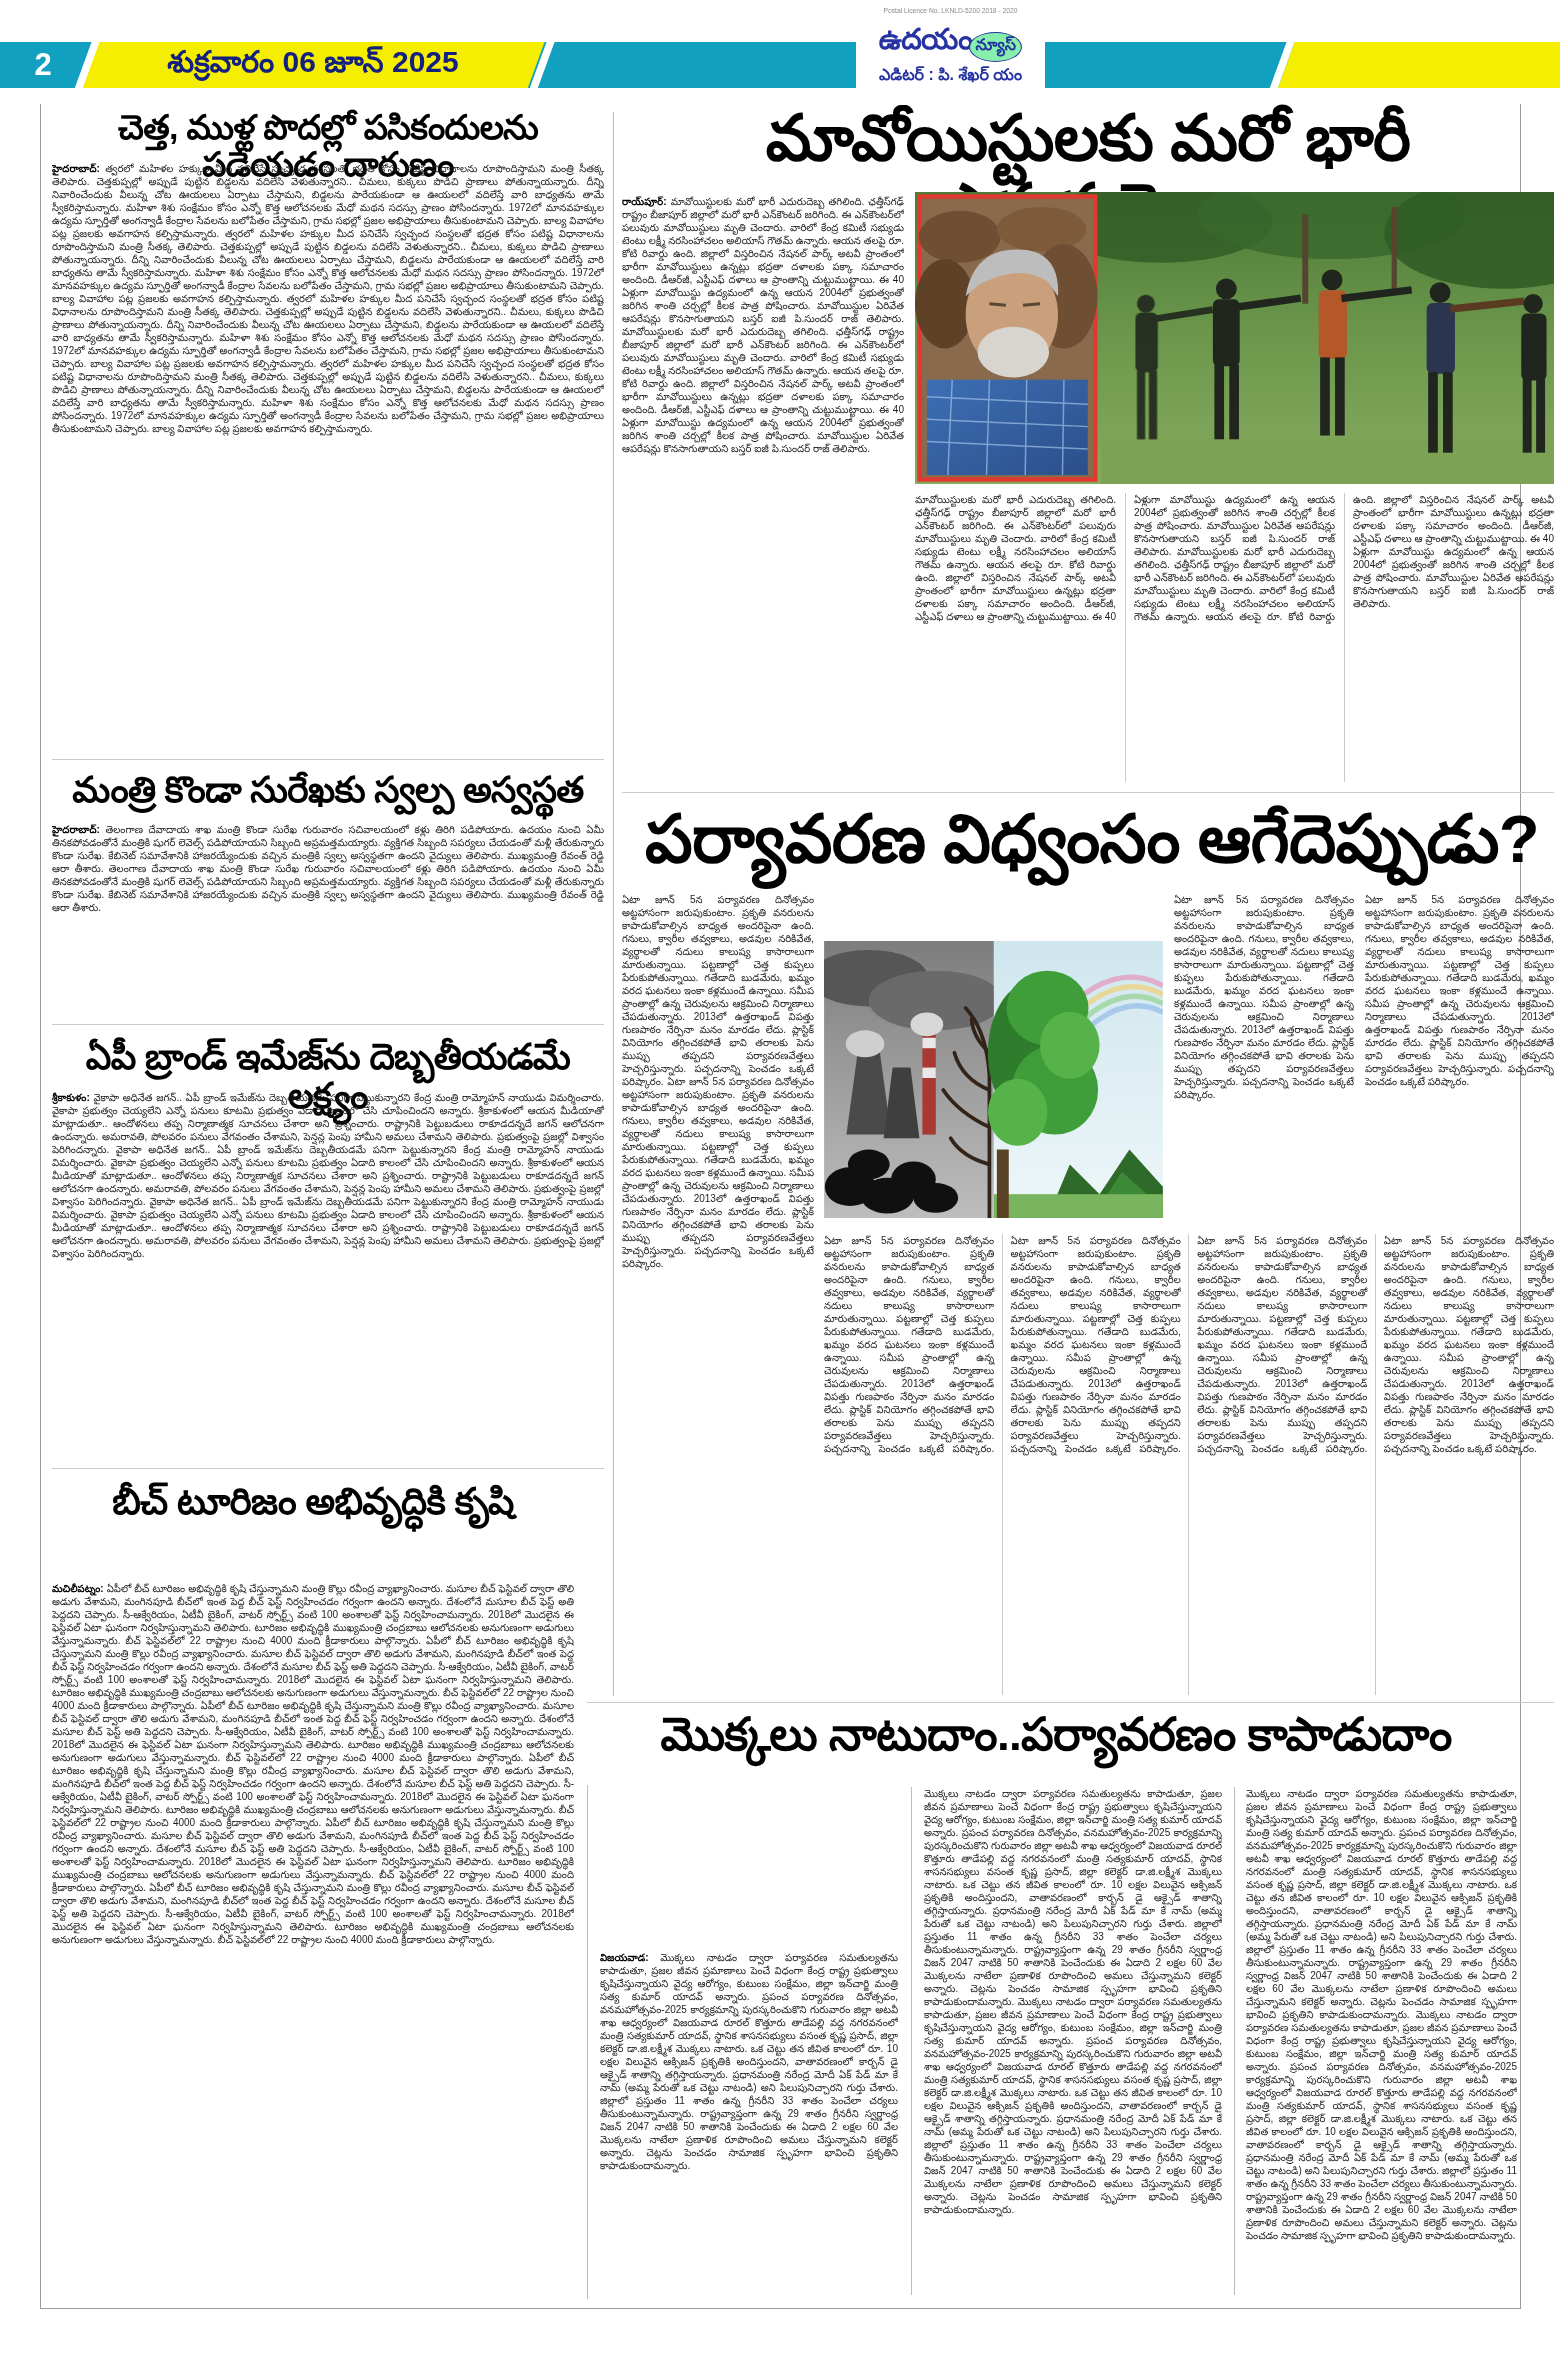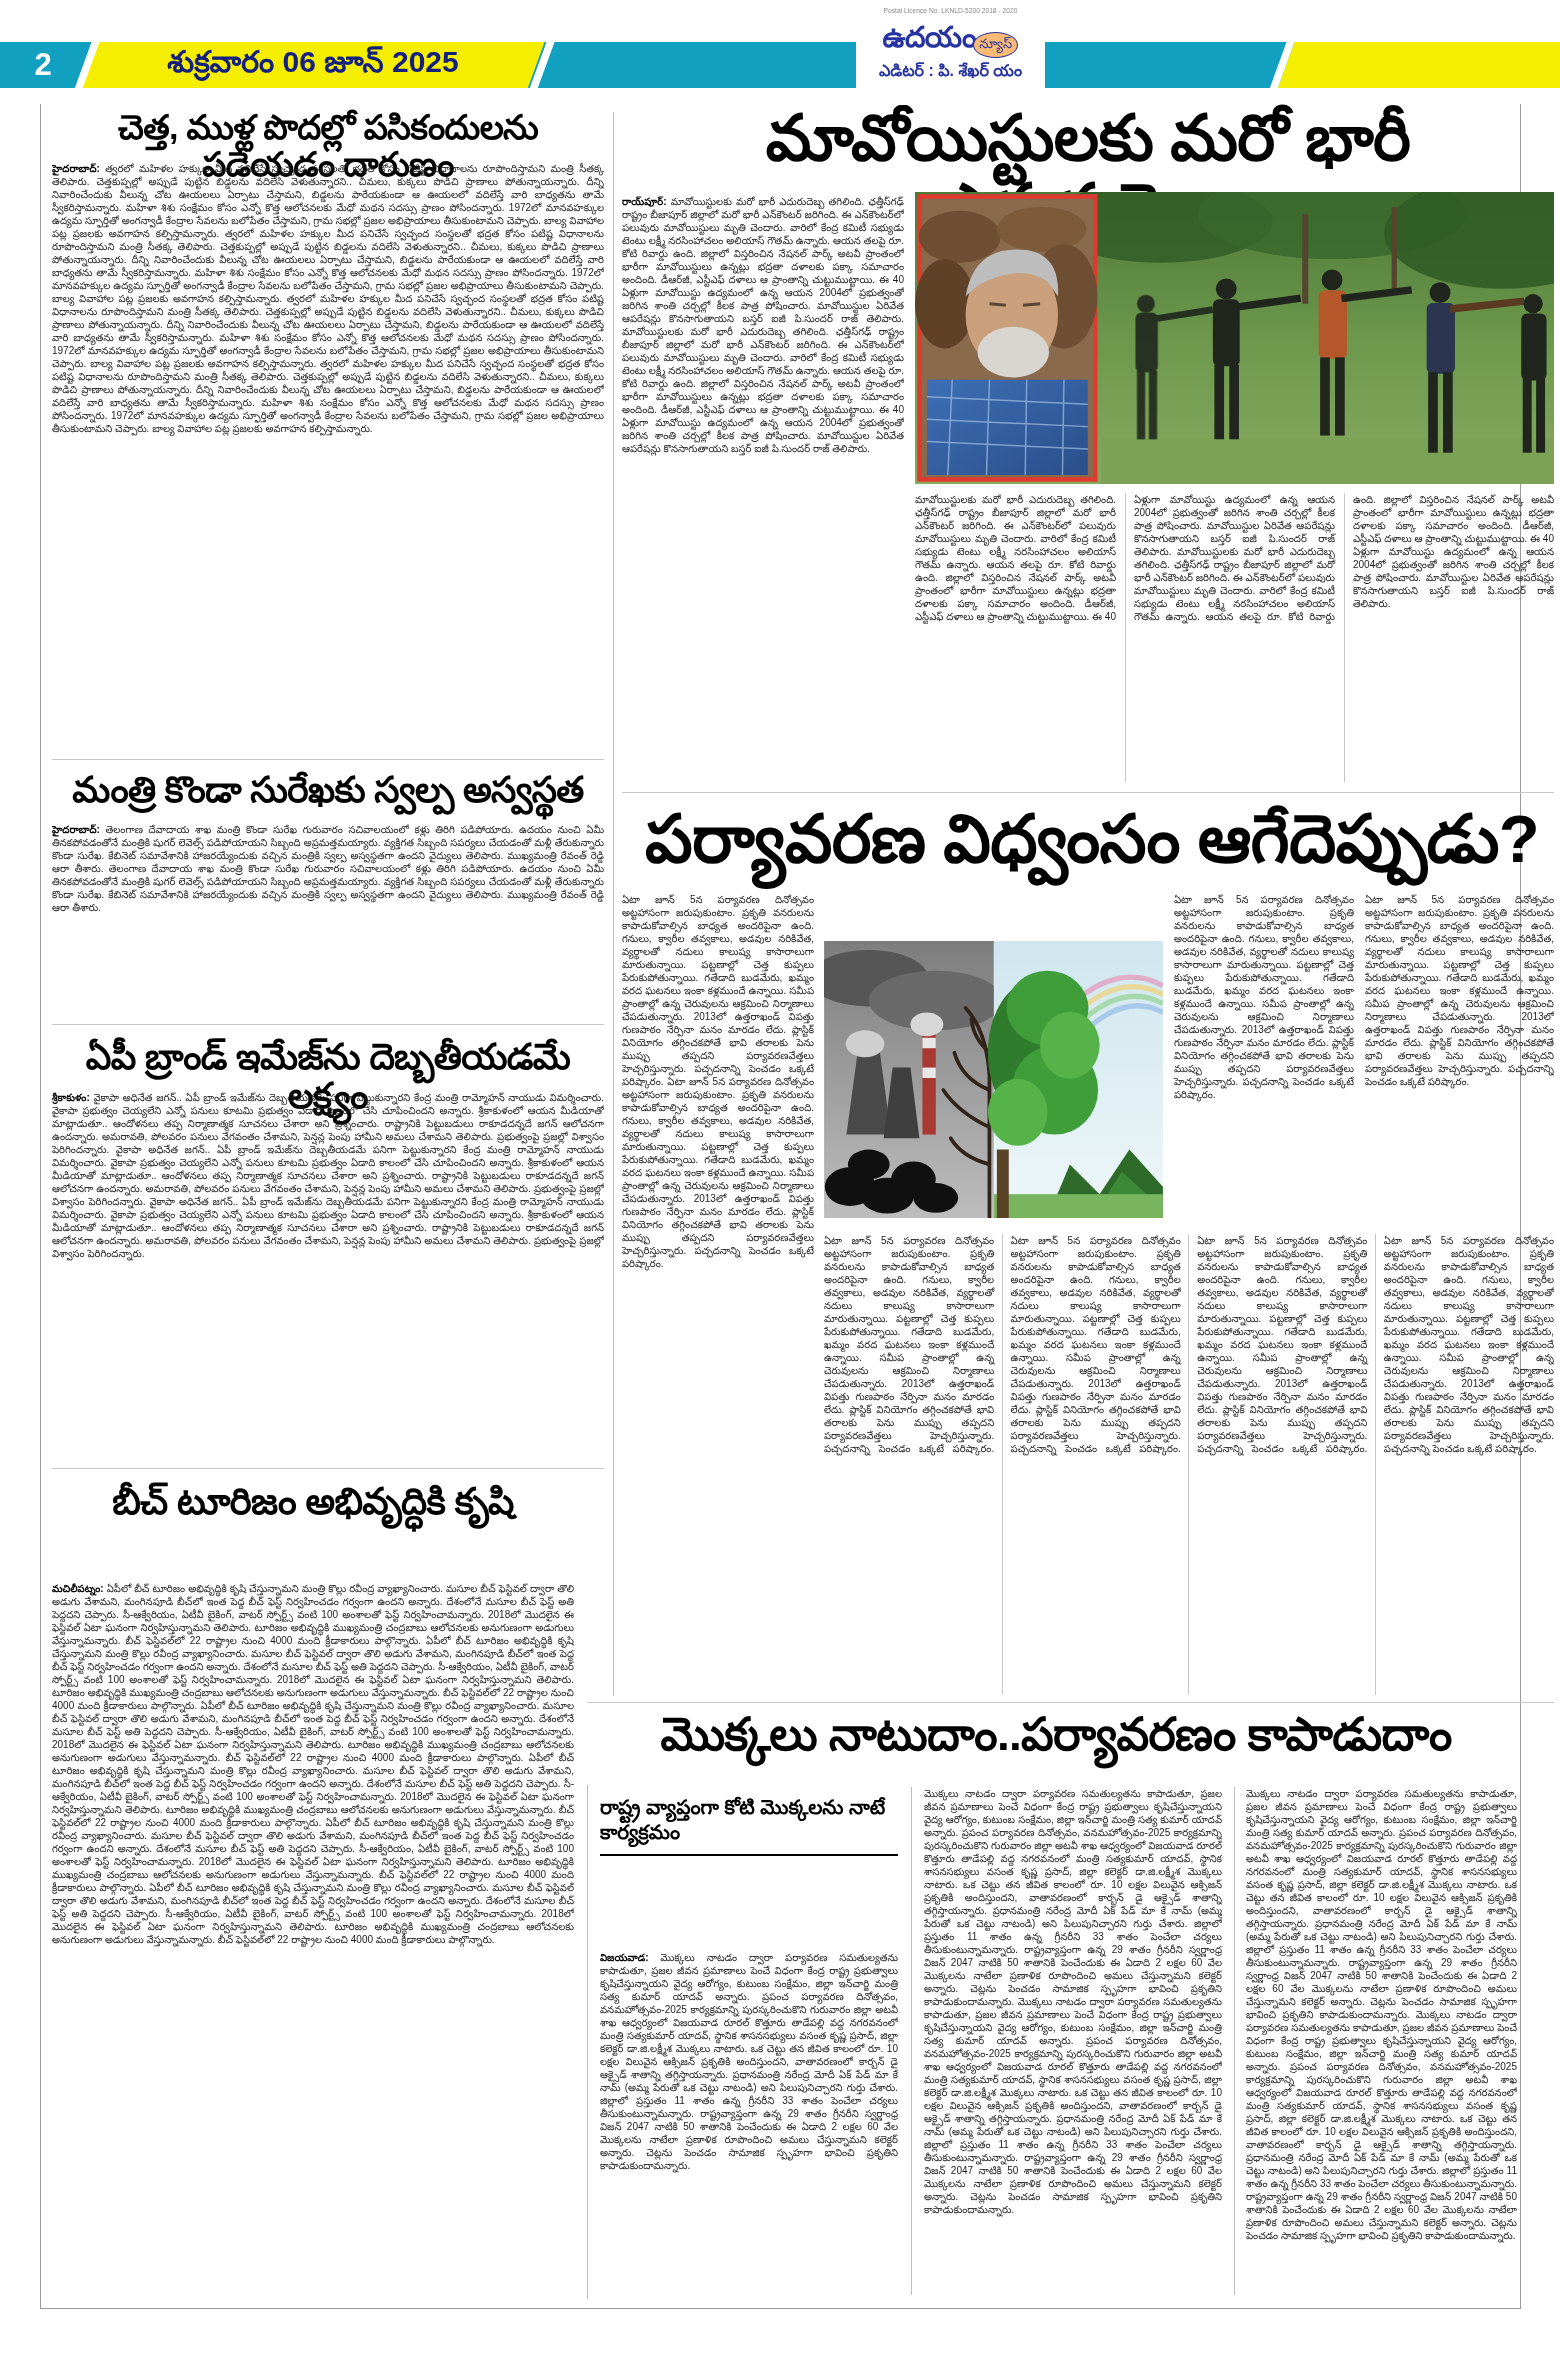--- a/index.html
+++ b/index.html
@@ -11,22 +11,22 @@
   .band .skew{position:absolute;top:-7.5px;height:61px;transform:skewX(-20deg);}
   .pageno{position:absolute;left:0;top:42px;width:86px;height:46px;display:flex;align-items:center;justify-content:center;
           color:#fff;font-size:31px;font-weight:700;z-index:3;}
   .dateband{position:absolute;left:95px;top:42px;width:436px;height:46px;display:flex;align-items:center;justify-content:center;
             color:#14207f;font-size:30px;font-weight:700;z-index:3;}
   .logobox{position:absolute;left:856px;top:4.5px;width:189px;height:100px;background:#fff;z-index:4;
            display:flex;flex-direction:column;align-items:center;justify-content:flex-start;}
   .postal{font-size:6.7px;color:#8a8a8a;margin-top:2.2px;white-space:nowrap;}
   .logomain{display:flex;align-items:center;margin-top:4.5px;}
   .logotext{font-size:29px;font-weight:800;color:#2633a0;line-height:1;letter-spacing:-0.7px;}
-  .logobadge{font-size:13px;font-weight:400;color:#2633a0;border:1.5px solid #2633a0;border-radius:50%;
-             padding:3px 5.2px;margin-left:-3px;margin-top:13.4px;background:#fdba74;}
+  .logobadge{font-size:16px;font-weight:700;color:#2633a0;border:1.5px solid #2633a0;border-radius:50%;
+             padding:3px 5.2px;margin-left:-3px;margin-top:13.4px;background:#86efac;}
   .editor{font-size:16px;color:#2633a0;font-weight:700;margin-top:4.5px;}
   
   .headline{font-weight:800;text-align:center;color:#000;line-height:1.08;letter-spacing:-0.7px;}
   .body{ text-align:justify;font-size:10px;line-height:1.3;color:#1c1c1c;overflow:hidden;}
   .body b{color:#000;}
   .cols3{column-count:3;column-gap:18px;column-rule:0.7px solid #c9c9c9;}
   .cols4{column-count:4;column-gap:16.4px;column-rule:0.7px solid #c9c9c9;}
   .rule-h{background:#c9c9c9;height:0.7px;}
   .rule-v{background:#bdbdbd;width:0.7px;}
   .subhead{font-size:20px;font-weight:700;color:#000;line-height:1.25;padding:7.5px 0 9px 0;
@@ -261,21 +261,20 @@
   </div>
   <div class="abs body cols4" style="left:824px;top:1234px;width:730px;height:461px;">
     <span>ఏటా జూన్ 5న పర్యావరణ దినోత్సవం అట్టహాసంగా జరుపుకుంటాం. ప్రకృతి వనరులను కాపాడుకోవాల్సిన బాధ్యత అందరిపైనా ఉంది. గనులు, క్వారీల తవ్వకాలు, అడవుల నరికివేత, వ్యర్థాలతో నదులు కాలుష్య కాసారాలుగా మారుతున్నాయి. పట్టణాల్లో చెత్త కుప్పలు పేరుకుపోతున్నాయి. గతేడాది బుడమేరు, ఖమ్మం వరద ఘటనలు ఇంకా కళ్లముందే ఉన్నాయి. సమీప ప్రాంతాల్లో ఉన్న చెరువులను ఆక్రమించి నిర్మాణాలు చేపడుతున్నారు. 2013లో ఉత్తరాఖండ్ విపత్తు గుణపాఠం నేర్పినా మనం మారడం లేదు. ప్లాస్టిక్ వినియోగం తగ్గించకపోతే భావి తరాలకు పెను ముప్పు తప్పదని పర్యావరణవేత్తలు హెచ్చరిస్తున్నారు. పచ్చదనాన్ని పెంచడం ఒక్కటే పరిష్కారం. ఏటా జూన్ 5న పర్యావరణ దినోత్సవం అట్టహాసంగా జరుపుకుంటాం. ప్రకృతి వనరులను కాపాడుకోవాల్సిన బాధ్యత అందరిపైనా ఉంది. గనులు, క్వారీల తవ్వకాలు, అడవుల నరికివేత, వ్యర్థాలతో నదులు కాలుష్య కాసారాలుగా మారుతున్నాయి. పట్టణాల్లో చెత్త కుప్పలు పేరుకుపోతున్నాయి. గతేడాది బుడమేరు, ఖమ్మం వరద ఘటనలు ఇంకా కళ్లముందే ఉన్నాయి. సమీప ప్రాంతాల్లో ఉన్న చెరువులను ఆక్రమించి నిర్మాణాలు చేపడుతున్నారు. 2013లో ఉత్తరాఖండ్ విపత్తు గుణపాఠం నేర్పినా మనం మారడం లేదు. ప్లాస్టిక్ వినియోగం తగ్గించకపోతే భావి తరాలకు పెను ముప్పు తప్పదని పర్యావరణవేత్తలు హెచ్చరిస్తున్నారు. పచ్చదనాన్ని పెంచడం ఒక్కటే పరిష్కారం. ఏటా జూన్ 5న పర్యావరణ దినోత్సవం అట్టహాసంగా జరుపుకుంటాం. ప్రకృతి వనరులను కాపాడుకోవాల్సిన బాధ్యత అందరిపైనా ఉంది. గనులు, క్వారీల తవ్వకాలు, అడవుల నరికివేత, వ్యర్థాలతో నదులు కాలుష్య కాసారాలుగా మారుతున్నాయి. పట్టణాల్లో చెత్త కుప్పలు పేరుకుపోతున్నాయి. గతేడాది బుడమేరు, ఖమ్మం వరద ఘటనలు ఇంకా కళ్లముందే ఉన్నాయి. సమీప ప్రాంతాల్లో ఉన్న చెరువులను ఆక్రమించి నిర్మాణాలు చేపడుతున్నారు. 2013లో ఉత్తరాఖండ్ విపత్తు గుణపాఠం నేర్పినా మనం మారడం లేదు. ప్లాస్టిక్ వినియోగం తగ్గించకపోతే భావి తరాలకు పెను ముప్పు తప్పదని పర్యావరణవేత్తలు హెచ్చరిస్తున్నారు. పచ్చదనాన్ని పెంచడం ఒక్కటే పరిష్కారం. ఏటా జూన్ 5న పర్యావరణ దినోత్సవం అట్టహాసంగా జరుపుకుంటాం. ప్రకృతి వనరులను కాపాడుకోవాల్సిన బాధ్యత అందరిపైనా ఉంది. గనులు, క్వారీల తవ్వకాలు, అడవుల నరికివేత, వ్యర్థాలతో నదులు కాలుష్య కాసారాలుగా మారుతున్నాయి. పట్టణాల్లో చెత్త కుప్పలు పేరుకుపోతున్నాయి. గతేడాది బుడమేరు, ఖమ్మం వరద ఘటనలు ఇంకా కళ్లముందే ఉన్నాయి. సమీప ప్రాంతాల్లో ఉన్న చెరువులను ఆక్రమించి నిర్మాణాలు చేపడుతున్నారు. 2013లో ఉత్తరాఖండ్ విపత్తు గుణపాఠం నేర్పినా మనం మారడం లేదు. ప్లాస్టిక్ వినియోగం తగ్గించకపోతే భావి తరాలకు పెను ముప్పు తప్పదని పర్యావరణవేత్తలు హెచ్చరిస్తున్నారు. పచ్చదనాన్ని పెంచడం ఒక్కటే పరిష్కారం.</span>
   </div>
 
   <div class="abs rule-h" style="left:587px;top:1702px;width:967px;"></div>
 
   <div class="abs headline" style="left:596px;top:1710px;width:920px;font-size:46px;">మొక్కలు నాటుదాం..పర్యావరణం కాపాడుదాం</div>
 
   <div class="abs" style="left:600px;top:1787px;width:298px;">
-    <div class="subhead">రాష్ట్ర వ్యాప్తంగా కోటి మొక్కలను నాటే కార్యక్రమం</div>
   </div>
 
   <div class="abs body" style="left:600px;top:1951px;width:298px;height:344px;">
     <b>విజయవాడ:</b>
     <span>మొక్కలు నాటడం ద్వారా పర్యావరణ సమతుల్యతను కాపాడుతూ, ప్రజల జీవన ప్రమాణాలు పెంచే విధంగా కేంద్ర రాష్ట్ర ప్రభుత్వాలు కృషిచేస్తున్నాయని వైద్య ఆరోగ్యం, కుటుంబ సంక్షేమం, జిల్లా ఇన్‌చార్జి మంత్రి సత్య కుమార్ యాదవ్ అన్నారు. ప్రపంచ పర్యావరణ దినోత్సవం, వనమహోత్సవం-2025 కార్యక్రమాన్ని పురస్కరించుకొని గురువారం జిల్లా అటవీ శాఖ ఆధ్వర్యంలో విజయవాడ రూరల్ కొత్తూరు తాడేపల్లి వద్ద నగరవనంలో మంత్రి సత్యకుమార్ యాదవ్, స్థానిక శాసనసభ్యులు వసంత కృష్ణ ప్రసాద్, జిల్లా కలెక్టర్ డా.జి.లక్ష్మీశ మొక్కలు నాటారు. ఒక చెట్టు తన జీవిత కాలంలో రూ. 10 లక్షల విలువైన ఆక్సిజన్ ప్రకృతికి అందిస్తుందని, వాతావరణంలో కార్బన్ డై ఆక్సైడ్ శాతాన్ని తగ్గిస్తాయన్నారు. ప్రధానమంత్రి నరేంద్ర మోదీ ఏక్ పేడ్ మా కే నామ్ (అమ్మ పేరుతో ఒక చెట్టు నాటండి) అని పిలుపునిచ్చారని గుర్తు చేశారు. జిల్లాలో ప్రస్తుతం 11 శాతం ఉన్న గ్రీనరీని 33 శాతం పెంచేలా చర్యలు తీసుకుంటున్నామన్నారు. రాష్ట్రవ్యాప్తంగా ఉన్న 29 శాతం గ్రీనరీని స్వర్ణాంధ్ర విజన్ 2047 నాటికి 50 శాతానికి పెంచేందుకు ఈ ఏడాది 2 లక్షల 60 వేల మొక్కలను నాటేలా ప్రణాళిక రూపొందించి అమలు చేస్తున్నామని కలెక్టర్ అన్నారు. చెట్లను పెంచడం సామాజిక స్పృహగా భావించి ప్రకృతిని కాపాడుకుందామన్నారు.</span>
   </div>
   <div class="abs body" style="left:924px;top:1787px;width:298px;height:508px;">
     <span>మొక్కలు నాటడం ద్వారా పర్యావరణ సమతుల్యతను కాపాడుతూ, ప్రజల జీవన ప్రమాణాలు పెంచే విధంగా కేంద్ర రాష్ట్ర ప్రభుత్వాలు కృషిచేస్తున్నాయని వైద్య ఆరోగ్యం, కుటుంబ సంక్షేమం, జిల్లా ఇన్‌చార్జి మంత్రి సత్య కుమార్ యాదవ్ అన్నారు. ప్రపంచ పర్యావరణ దినోత్సవం, వనమహోత్సవం-2025 కార్యక్రమాన్ని పురస్కరించుకొని గురువారం జిల్లా అటవీ శాఖ ఆధ్వర్యంలో విజయవాడ రూరల్ కొత్తూరు తాడేపల్లి వద్ద నగరవనంలో మంత్రి సత్యకుమార్ యాదవ్, స్థానిక శాసనసభ్యులు వసంత కృష్ణ ప్రసాద్, జిల్లా కలెక్టర్ డా.జి.లక్ష్మీశ మొక్కలు నాటారు. ఒక చెట్టు తన జీవిత కాలంలో రూ. 10 లక్షల విలువైన ఆక్సిజన్ ప్రకృతికి అందిస్తుందని, వాతావరణంలో కార్బన్ డై ఆక్సైడ్ శాతాన్ని తగ్గిస్తాయన్నారు. ప్రధానమంత్రి నరేంద్ర మోదీ ఏక్ పేడ్ మా కే నామ్ (అమ్మ పేరుతో ఒక చెట్టు నాటండి) అని పిలుపునిచ్చారని గుర్తు చేశారు. జిల్లాలో ప్రస్తుతం 11 శాతం ఉన్న గ్రీనరీని 33 శాతం పెంచేలా చర్యలు తీసుకుంటున్నామన్నారు. రాష్ట్రవ్యాప్తంగా ఉన్న 29 శాతం గ్రీనరీని స్వర్ణాంధ్ర విజన్ 2047 నాటికి 50 శాతానికి పెంచేందుకు ఈ ఏడాది 2 లక్షల 60 వేల మొక్కలను నాటేలా ప్రణాళిక రూపొందించి అమలు చేస్తున్నామని కలెక్టర్ అన్నారు. చెట్లను పెంచడం సామాజిక స్పృహగా భావించి ప్రకృతిని కాపాడుకుందామన్నారు. మొక్కలు నాటడం ద్వారా పర్యావరణ సమతుల్యతను కాపాడుతూ, ప్రజల జీవన ప్రమాణాలు పెంచే విధంగా కేంద్ర రాష్ట్ర ప్రభుత్వాలు కృషిచేస్తున్నాయని వైద్య ఆరోగ్యం, కుటుంబ సంక్షేమం, జిల్లా ఇన్‌చార్జి మంత్రి సత్య కుమార్ యాదవ్ అన్నారు. ప్రపంచ పర్యావరణ దినోత్సవం, వనమహోత్సవం-2025 కార్యక్రమాన్ని పురస్కరించుకొని గురువారం జిల్లా అటవీ శాఖ ఆధ్వర్యంలో విజయవాడ రూరల్ కొత్తూరు తాడేపల్లి వద్ద నగరవనంలో మంత్రి సత్యకుమార్ యాదవ్, స్థానిక శాసనసభ్యులు వసంత కృష్ణ ప్రసాద్, జిల్లా కలెక్టర్ డా.జి.లక్ష్మీశ మొక్కలు నాటారు. ఒక చెట్టు తన జీవిత కాలంలో రూ. 10 లక్షల విలువైన ఆక్సిజన్ ప్రకృతికి అందిస్తుందని, వాతావరణంలో కార్బన్ డై ఆక్సైడ్ శాతాన్ని తగ్గిస్తాయన్నారు. ప్రధానమంత్రి నరేంద్ర మోదీ ఏక్ పేడ్ మా కే నామ్ (అమ్మ పేరుతో ఒక చెట్టు నాటండి) అని పిలుపునిచ్చారని గుర్తు చేశారు. జిల్లాలో ప్రస్తుతం 11 శాతం ఉన్న గ్రీనరీని 33 శాతం పెంచేలా చర్యలు తీసుకుంటున్నామన్నారు. రాష్ట్రవ్యాప్తంగా ఉన్న 29 శాతం గ్రీనరీని స్వర్ణాంధ్ర విజన్ 2047 నాటికి 50 శాతానికి పెంచేందుకు ఈ ఏడాది 2 లక్షల 60 వేల మొక్కలను నాటేలా ప్రణాళిక రూపొందించి అమలు చేస్తున్నామని కలెక్టర్ అన్నారు. చెట్లను పెంచడం సామాజిక స్పృహగా భావించి ప్రకృతిని కాపాడుకుందామన్నారు.</span>
   </div>
   <div class="abs body" style="left:1246px;top:1787px;width:271px;height:508px;">

